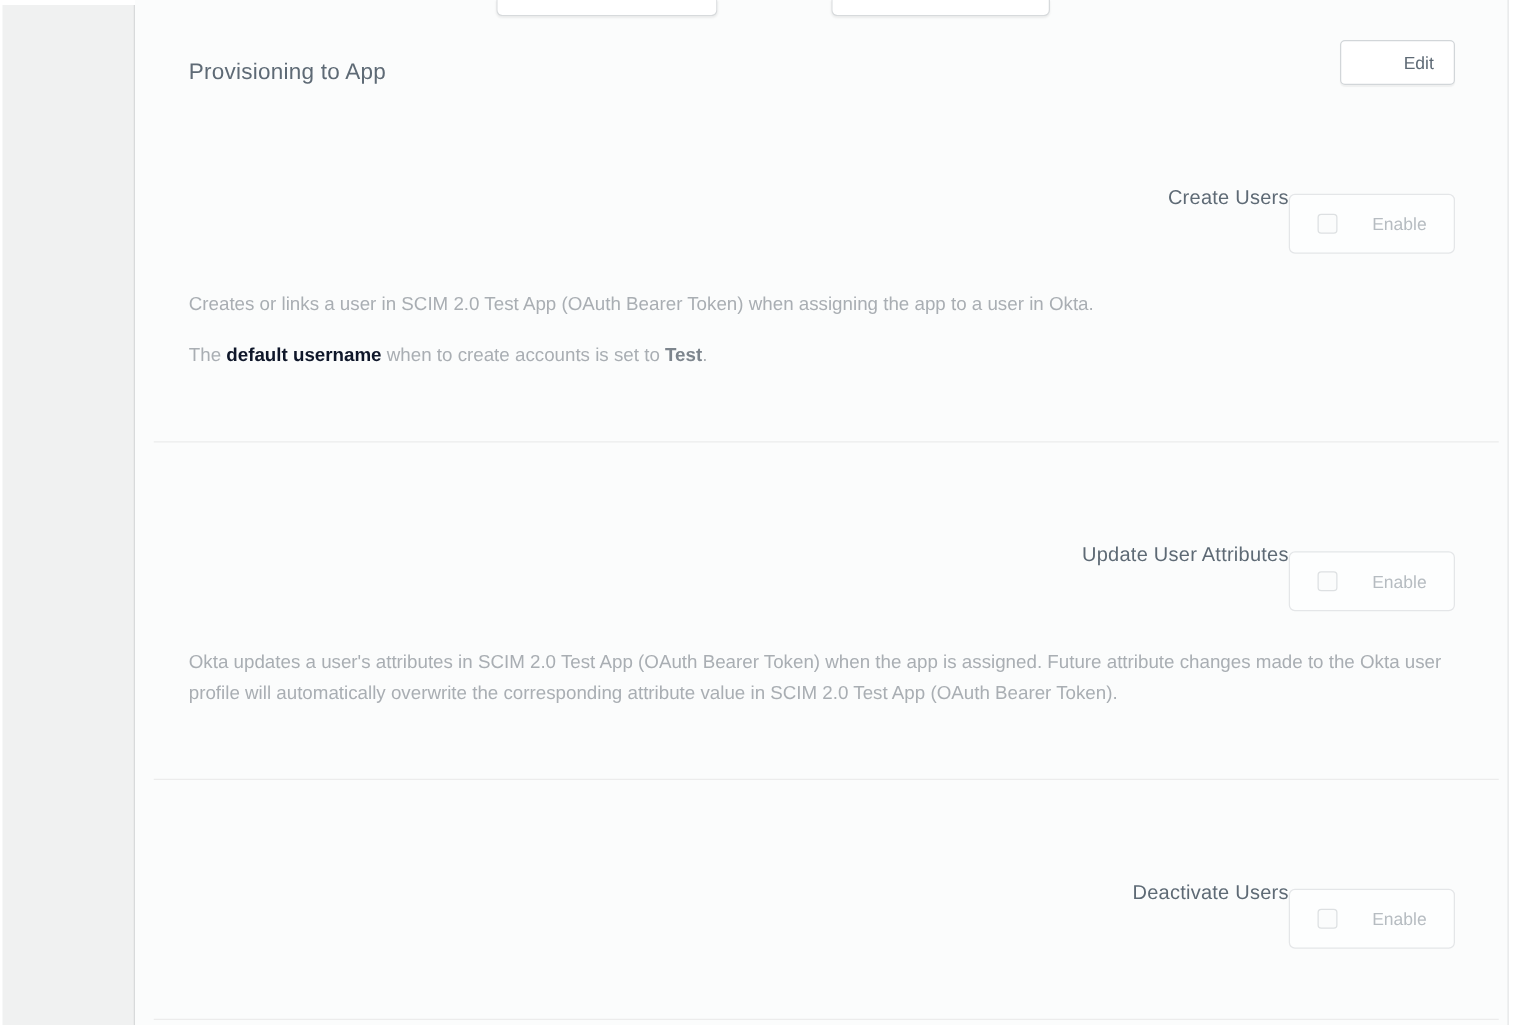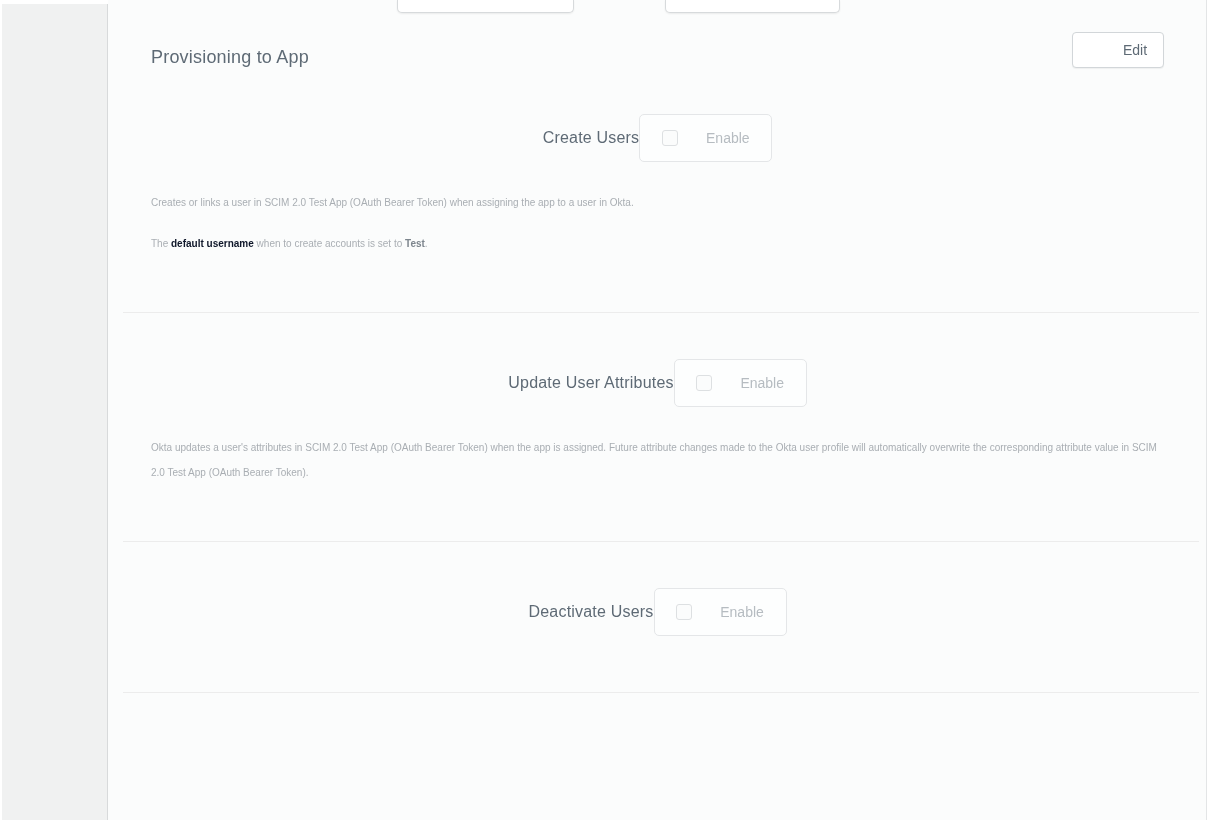--- a/index.html
+++ b/index.html
@@ -32,37 +32,37 @@
     font-size:18px;font-weight:400;color:#5e6a75;margin:0;letter-spacing:.2px;
   }
   .edit-btn{
     min-width:92px;height:36px;background:#ffffff;
     border:1px solid #d2d6d9;border-radius:4px;
     box-shadow:0 1px 1px rgba(0,0,0,.05);
     color:#5e6a75;font-size:14px;font-family:inherit;cursor:pointer;
     display:flex;align-items:center;justify-content:center;padding-left:40px;
   }
   .section-row{
-    margin-top:46px;display:flex;align-items:center;justify-content:center;
+    margin-top:46px;display:flex;align-items:center;justify-content:flex-end;
   }
   .section-title{
     font-size:16px;font-weight:400;color:#5e6a75;margin:0;letter-spacing:.2px;
   }
   .enable-btn{
     width:131px;height:46px;background:#fdfefe;
     border:1px solid #e4e6e8;border-radius:5px;
     color:#b6bcc1;font-size:14px;font-family:inherit;cursor:default;
-    display:flex;align-items:center;justify-content:center;gap:28px;
+    display:flex;align-items:center;justify-content:center;gap:28px;margin-top:41px;
   }
   .checkbox{
     width:14px;height:14px;background:#fbfcfc;
     border:1px solid #dde0e2;border-radius:3px;display:inline-block;
   }
   .desc{
-    margin:28px 0 0;font-size:10px;line-height:25px;color:#a9aeb3;
+    margin:28px 0 0;font-size:15px;line-height:25px;color:#a9aeb3;
     max-width:1014px;
   }
   .desc.second{margin-top:16px;}
   .desc a{color:#0f172a;text-decoration:none;font-weight:bold;}
   .desc b{color:#7d858d;font-weight:bold;}
   .divider{
     height:1px;background:#ececec;border:none;
     margin:56px -35px 0 -28px;
   }
 </style>

